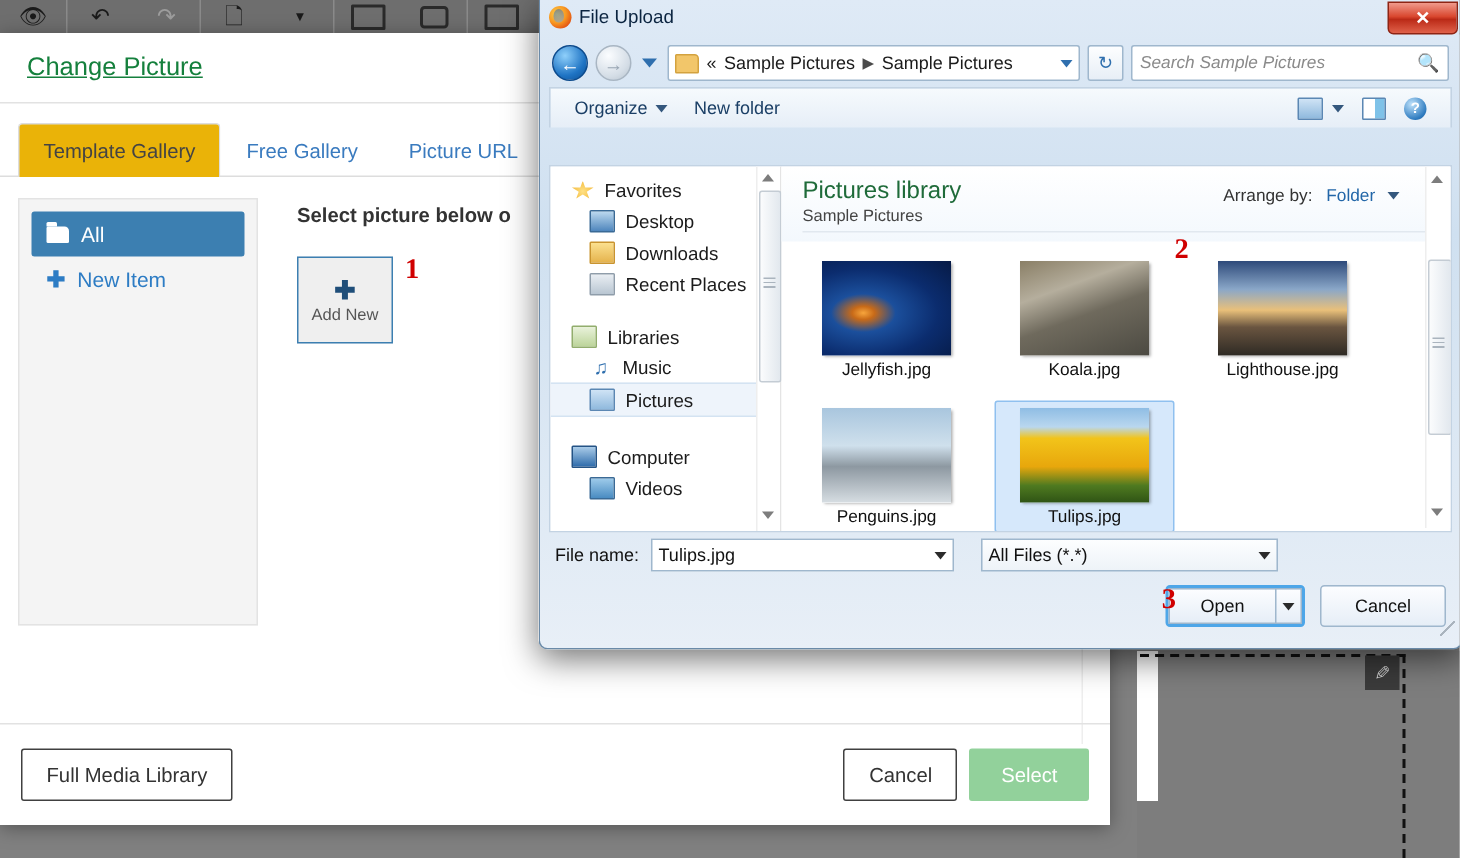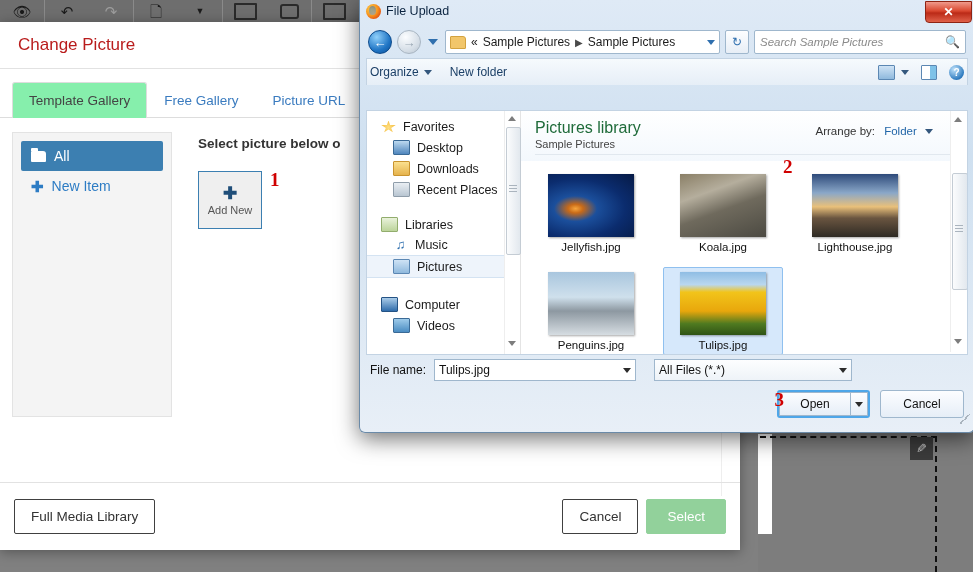--- a/index.html
+++ b/index.html
@@ -37,29 +37,29 @@
     transform:scaleX(-1);
   }
   #canvas-left-white{position:absolute;left:0px;top:0px;width:14px;height:100px;background:#fff;}
 
   
   #change-picture{
     position:absolute;left:0;top:22px;width:740px;height:528px;
     background:#fff;box-shadow:0 2px 12px rgba(0,0,0,.35);
   }
   #cp-header{height:46px;display:flex;align-items:center;padding:0 18px;border-bottom:1px solid #e2e2e2;}
-  #cp-title{font-size:17px;color:#b91c1c;font-weight:400;}
+  #cp-title{font-size:17px;color:#15803d;font-weight:400;text-decoration:underline;}
 
   #cp-tabs{display:flex;padding:12px 12px 0 12px;border-bottom:1px solid #ddd;height:36px;box-sizing:content-box;}
   .cp-tab{
     padding:10px 16px;font-size:13.5px;color:#3a7bbf;cursor:pointer;
     border:1px solid transparent;border-bottom:none;border-radius:3px 3px 0 0;
     position:relative;top:1px;white-space:nowrap;
   }
-  .cp-tab.active{color:#444;background:#86efac;border-color:#ddd;}
+  .cp-tab.active{color:#444;background:#eab308;border-color:#ddd;}
 
   #cp-body{display:flex;padding:14px 12px 0 12px;height:300px;box-sizing:border-box;}
   #cp-side{width:160px;background:#f4f4f4;border:1px solid #e3e3e3;height:285px;box-sizing:border-box;padding:8px;}
   .cp-side-item{display:flex;align-items:center;gap:8px;padding:7px 10px;font-size:14px;border-radius:2px;}
   .cp-side-item.sel{background:#3c7fb1;color:#fff;}
   .cp-side-item.link{color:#2d7cc4;}
   .folder-ico{width:15px;height:11px;background:#fff;border-radius:1px 3px 1px 1px;position:relative;display:inline-block;}
   .folder-ico:before{content:"";position:absolute;left:0;top:-3px;width:7px;height:3px;background:#fff;border-radius:1px 1px 0 0;}
   .plus-ico{font-size:15px;font-weight:bold;color:#2d7cc4;line-height:1;}
 
@@ -137,21 +137,21 @@
   #refresh-btn{width:22px;height:22px;border:1px solid #9fb7cd;border-radius:2px;background:linear-gradient(#fdfeff,#e7eef6);
     display:flex;align-items:center;justify-content:center;font-size:12px;color:#2f6fae;}
   #searchbox{
     width:200px;height:22px;background:#fff;border:1px solid #9fb7cd;border-radius:2px;
     display:flex;align-items:center;padding:0 5px;font-style:italic;font-size:11.5px;color:#8a8a8a;
   }
   #search-ico{margin-left:auto;font-style:normal;color:#4a7fb5;font-size:12px;}
 
   #fu-toolbar{
     height:26px;margin:0 6px;background:linear-gradient(#f6fafd,#e6eef7);border:1px solid #c3d3e3;
-    border-bottom:none;display:flex;align-items:center;padding:0 3px;gap:18px;font-size:12px;color:#1b3f66;
+    border-bottom:none;display:flex;align-items:center;padding:0 16px;gap:18px;font-size:12px;color:#1b3f66;
   }
   .tb-caret{display:inline-block;width:0;height:0;border-left:4px solid transparent;border-right:4px solid transparent;border-top:5px solid #34577d;margin-left:5px;vertical-align:middle;}
   #fu-tb-right{margin-left:auto;display:flex;align-items:center;gap:12px;}
   .viewico{width:15px;height:13px;background:linear-gradient(#cfe3f5,#8fb9dd);border:1px solid #5b87b3;border-radius:1px;}
   .paneico{width:14px;height:13px;border:1px solid #5b87b3;border-radius:1px;background:linear-gradient(90deg,#ffffff 55%,#7fc2e8 55%);}
   .helpico{width:15px;height:15px;border-radius:50%;background:radial-gradient(circle at 35% 30%,#bfe2fb,#2f7cc0 70%,#1b5590);
     color:#fff;font-size:10px;font-weight:bold;display:flex;align-items:center;justify-content:center;}
 
   #fu-content{
     position:absolute;left:6px;right:6px;top:110px;height:243px;background:#fff;border:1px solid #c3d3e3;

